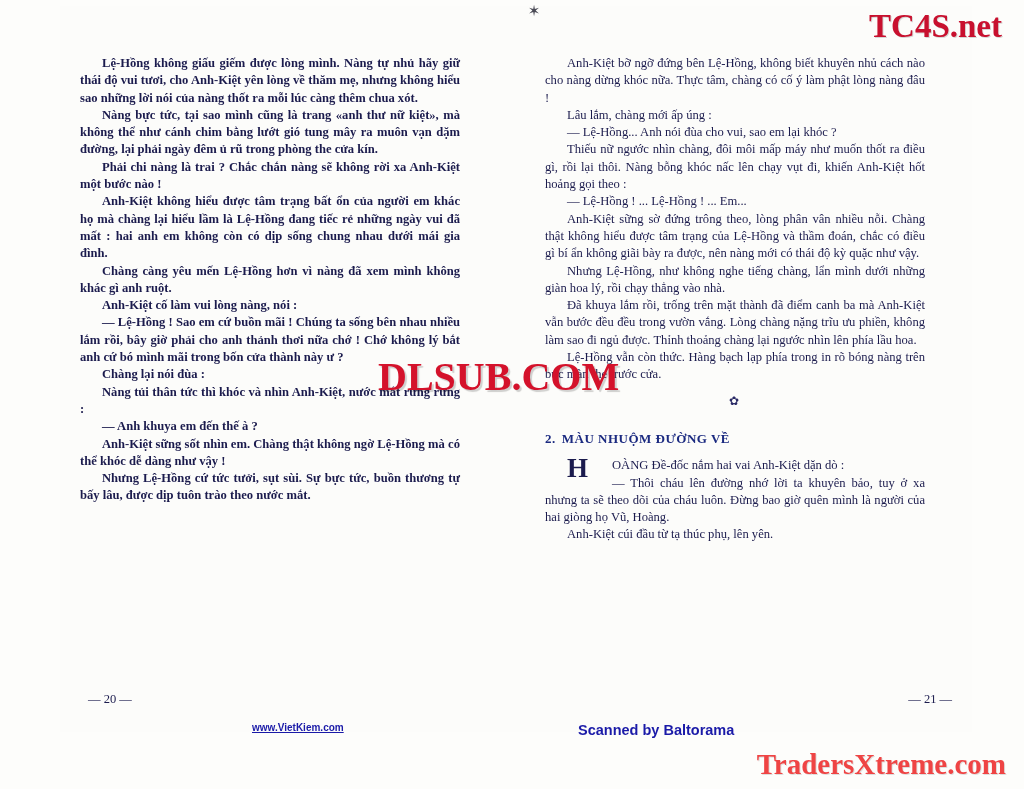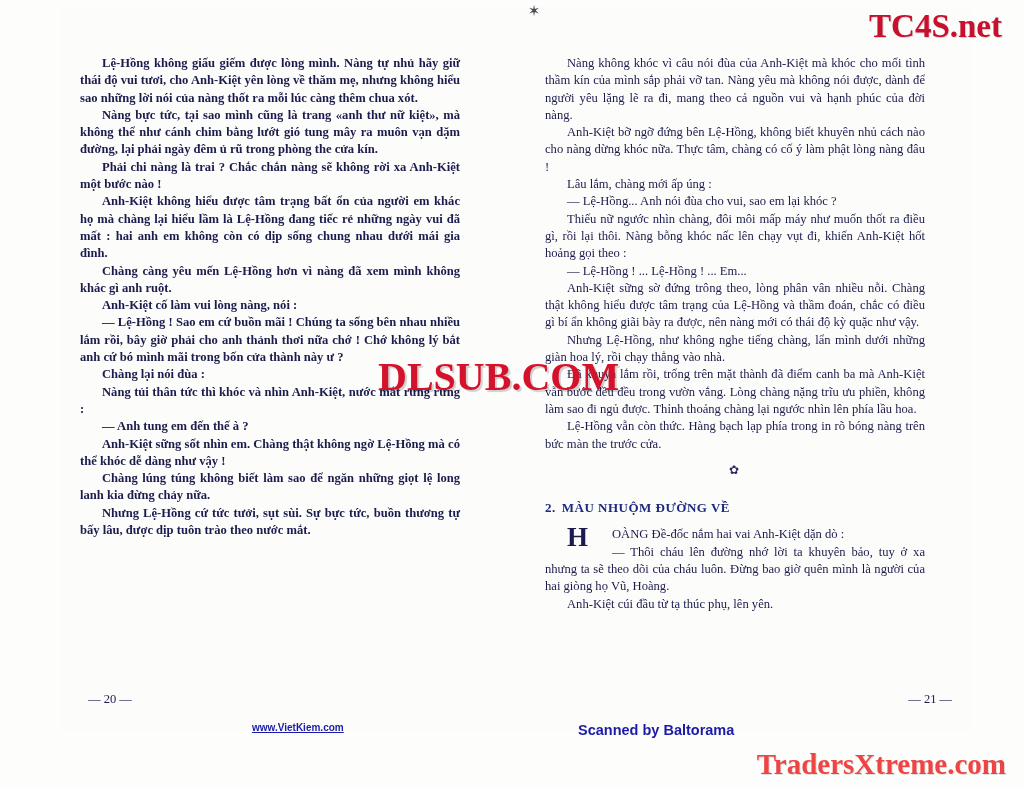--- a/index.html
+++ b/index.html
@@ -179,28 +179,26 @@
   <div class="col left">
     <p>Lệ-Hồng không giấu giếm được lòng mình. Nàng tự nhủ hãy giữ thái độ vui tươi, cho Anh-Kiệt yên lòng về thăm mẹ, nhưng không hiểu sao những lời nói của nàng thốt ra mỗi lúc càng thêm chua xót.</p>
     <p>Nàng bực tức, tại sao mình cũng là trang «anh thư nữ kiệt», mà không thể như cánh chim bằng lướt gió tung mây ra muôn vạn dặm đường, lại phải ngày đêm ủ rũ trong phòng the cửa kín.</p>
     <p>Phải chi nàng là trai ? Chắc chắn nàng sẽ không rời xa Anh-Kiệt một bước nào !</p>
     <p>Anh-Kiệt không hiểu được tâm trạng bất ổn của người em khác họ mà chàng lại hiểu lầm là Lệ-Hồng đang tiếc rẻ những ngày vui đã mất : hai anh em không còn có dịp sống chung nhau dưới mái gia đình.</p>
     <p>Chàng càng yêu mến Lệ-Hồng hơn vì nàng đã xem mình không khác gì anh ruột.</p>
     <p>Anh-Kiệt cố làm vui lòng nàng, nói :</p>
     <p class="dash">— Lệ-Hồng ! Sao em cứ buồn mãi ! Chúng ta sống bên nhau nhiều lắm rồi, bây giờ phải cho anh thảnh thơi nữa chớ ! Chớ không lý bắt anh cứ bó mình mãi trong bốn cửa thành này ư ?</p>
     <p>Chàng lại nói đùa :</p>
     <p>Nàng tủi thân tức thì khóc và nhìn Anh-Kiệt, nước mắt rưng rưng :</p>
-    <p class="dash">— Anh tung em đến thế à ?</p>
+    <p class="dash">— Anh khuya em đến thế à ?</p>
     <p>Anh-Kiệt sững sốt nhìn em. Chàng thật không ngờ Lệ-Hồng mà có thể khóc dễ dàng như vậy !</p>
-    <p>Chàng lúng túng không biết làm sao để ngăn những giọt lệ long lanh kia đừng chảy nữa.</p>
     <p>Nhưng Lệ-Hồng cứ tức tưởi, sụt sùi. Sự bực tức, buồn thương tự bấy lâu, được dịp tuôn trào theo nước mắt.</p>
   </div>
 
   <div class="col right">
-    <p>Nàng không khóc vì câu nói đùa của Anh-Kiệt mà khóc cho mối tình thầm kín của mình sắp phải vỡ tan. Nàng yêu mà không nói được, dành để người yêu lặng lẽ ra đi, mang theo cả nguồn vui và hạnh phúc của đời nàng.</p>
     <p>Anh-Kiệt bỡ ngỡ đứng bên Lệ-Hồng, không biết khuyên nhủ cách nào cho nàng dừng khóc nữa. Thực tâm, chàng có cố ý làm phật lòng nàng đâu !</p>
     <p>Lâu lắm, chàng mới ấp úng :</p>
     <p class="dash">— Lệ-Hồng... Anh nói đùa cho vui, sao em lại khóc ?</p>
     <p>Thiếu nữ ngước nhìn chàng, đôi môi mấp máy như muốn thốt ra điều gì, rồi lại thôi. Nàng bỗng khóc nấc lên chạy vụt đi, khiến Anh-Kiệt hốt hoảng gọi theo :</p>
     <p class="dash">— Lệ-Hồng ! ... Lệ-Hồng ! ... Em...</p>
     <p>Anh-Kiệt sững sờ đứng trông theo, lòng phân vân nhiều nỗi. Chàng thật không hiểu được tâm trạng của Lệ-Hồng và thầm đoán, chắc có điều gì bí ẩn không giãi bày ra được, nên nàng mới có thái độ kỳ quặc như vậy.</p>
     <p>Nhưng Lệ-Hồng, như không nghe tiếng chàng, lẩn mình dưới những giàn hoa lý, rồi chạy thẳng vào nhà.</p>
     <p>Đã khuya lắm rồi, trống trên mặt thành đã điểm canh ba mà Anh-Kiệt vẫn bước đều đều trong vườn vắng. Lòng chàng nặng trĩu ưu phiền, không làm sao đi ngủ được. Thỉnh thoảng chàng lại ngước nhìn lên phía lầu hoa.</p>
     <p>Lệ-Hồng vẫn còn thức. Hàng bạch lạp phía trong in rõ bóng nàng trên bức màn the trước cửa.</p>
 

